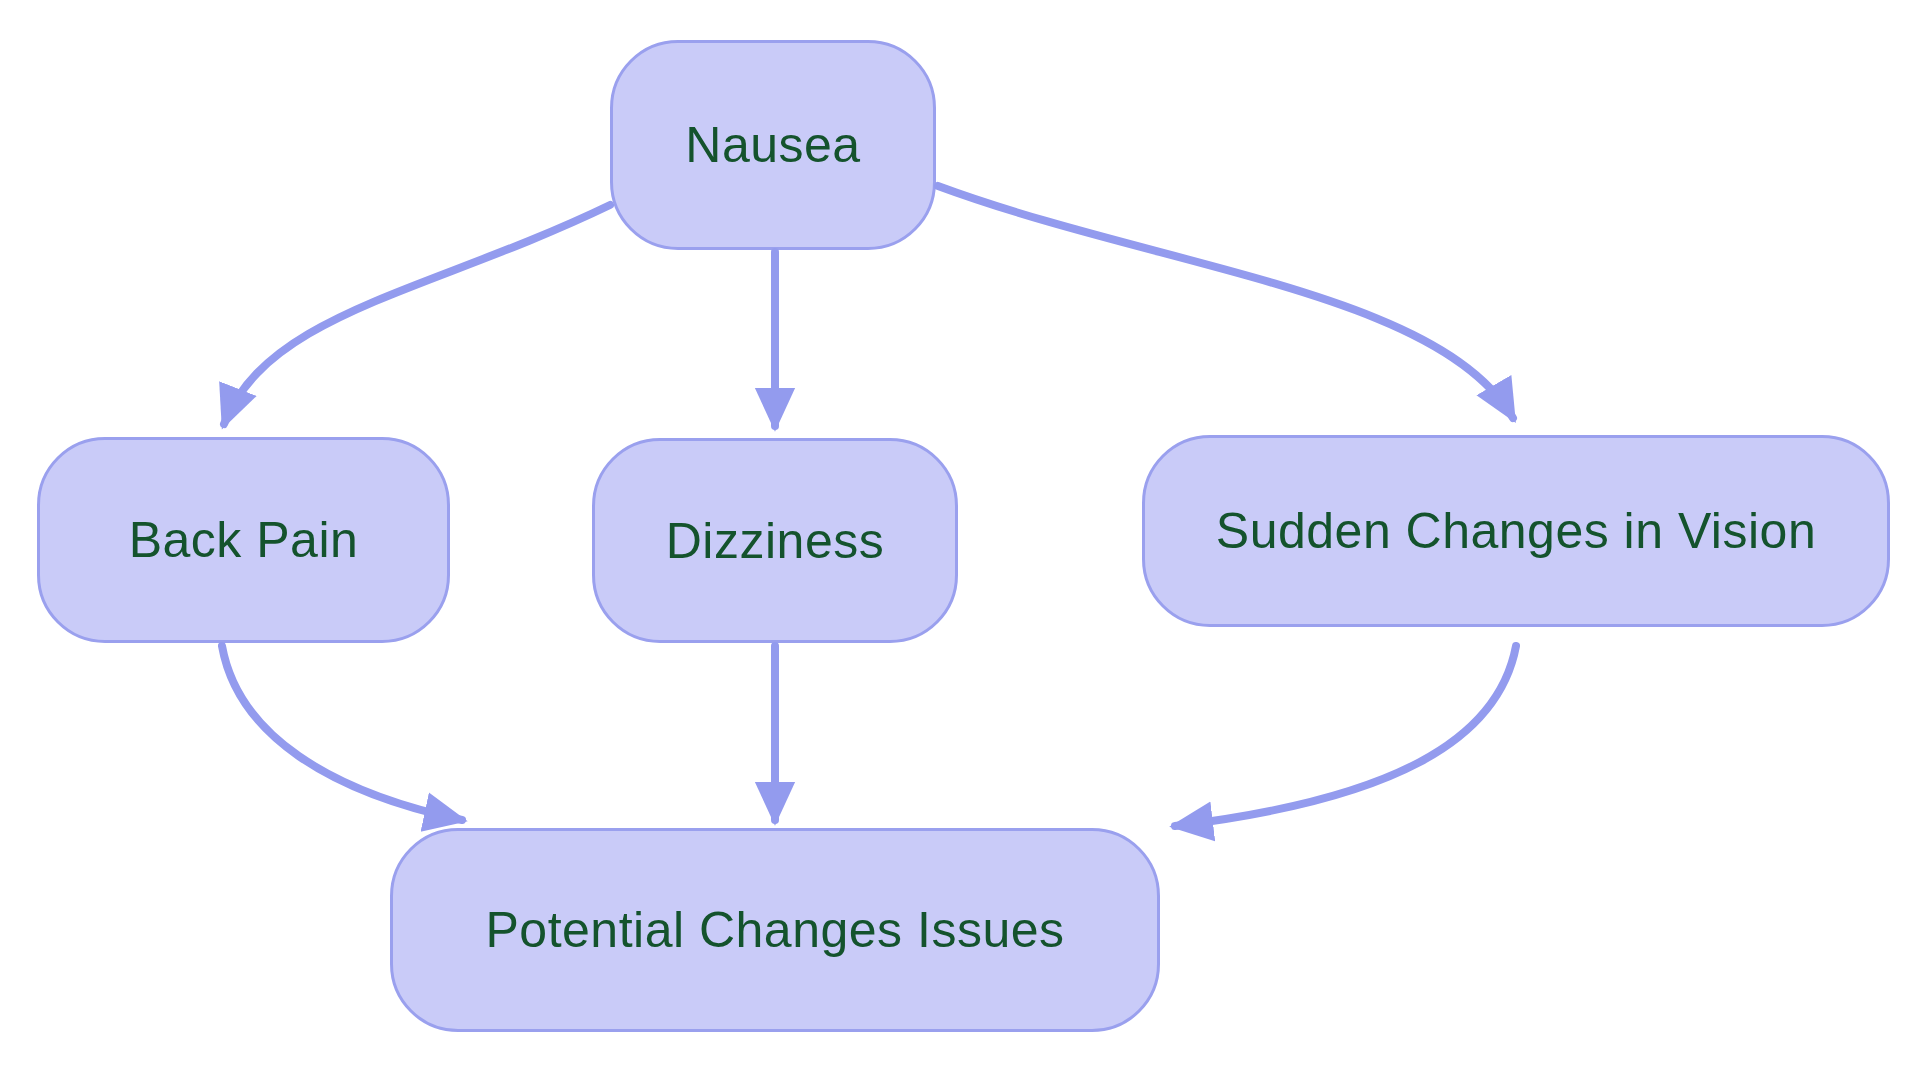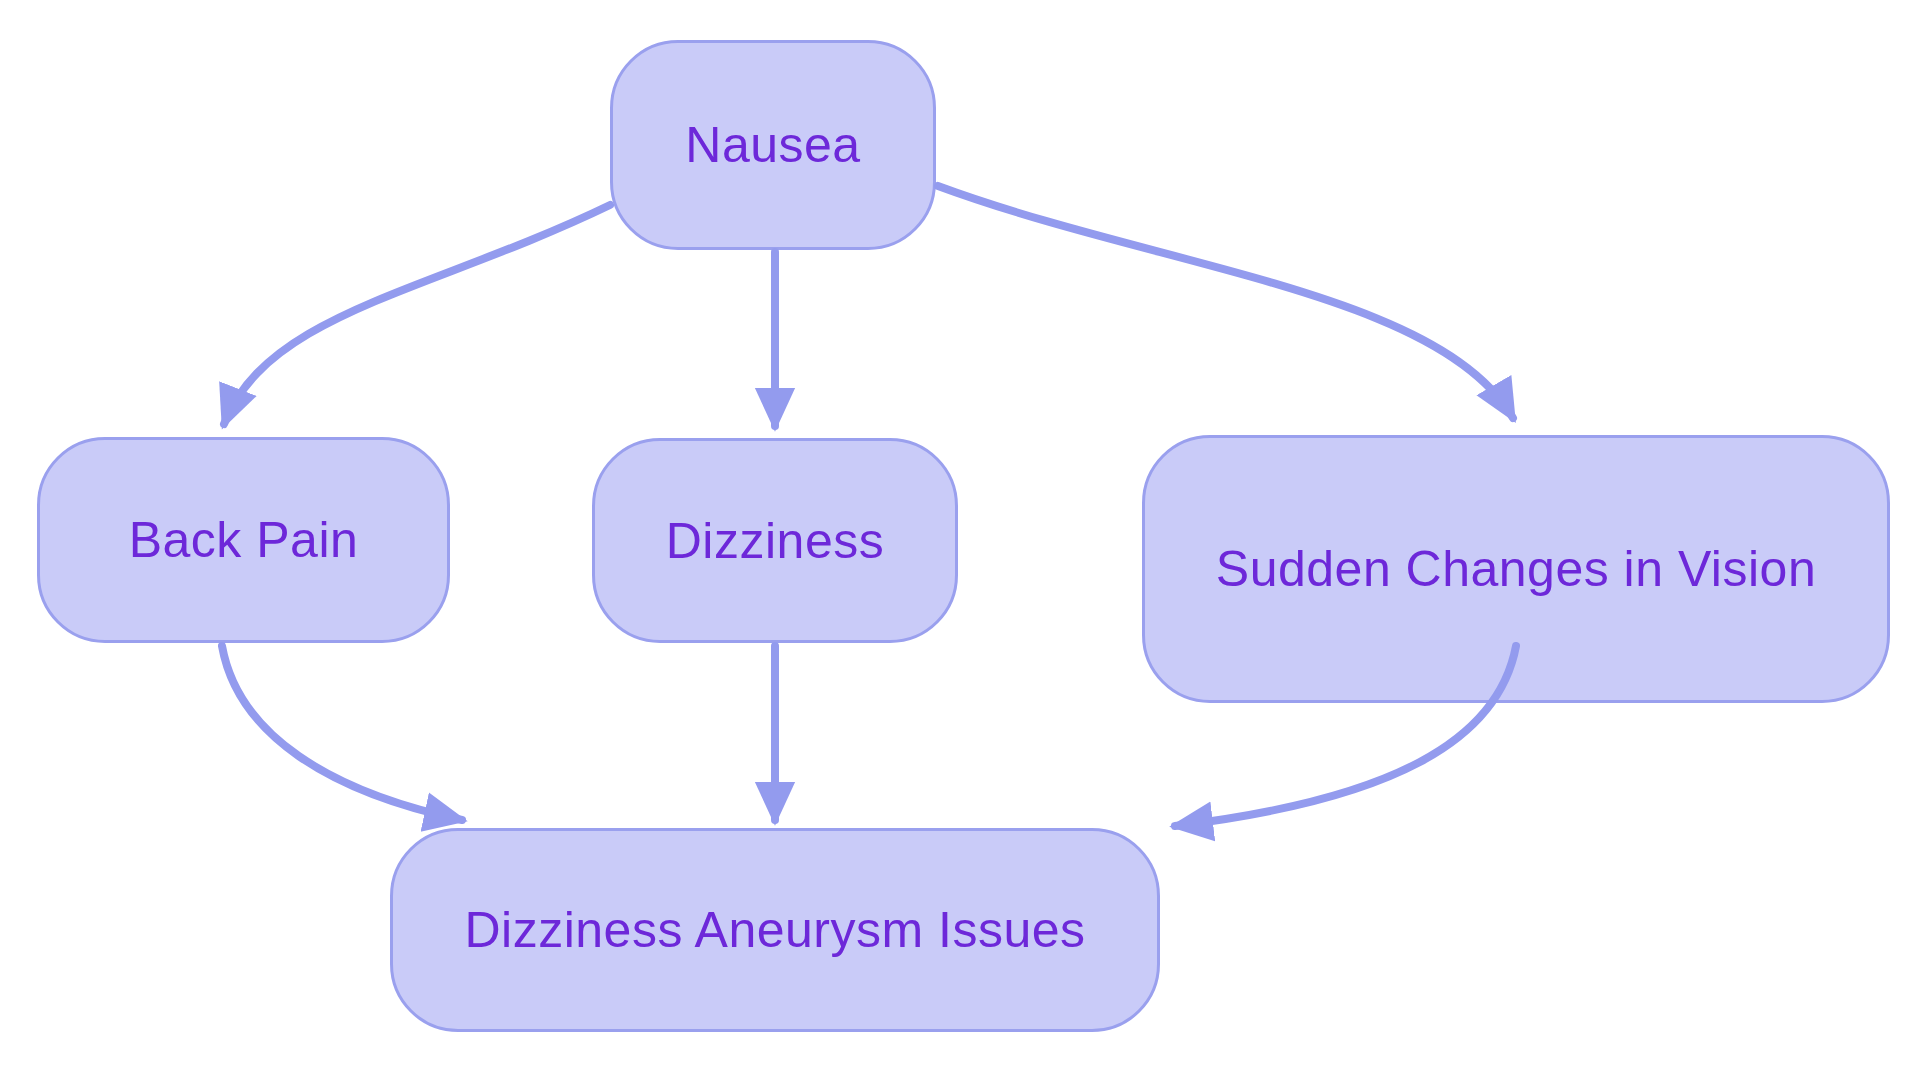--- a/index.html
+++ b/index.html
@@ -27,31 +27,31 @@
   .node {
     position: absolute;
     z-index: 1;
     box-sizing: border-box;
     display: flex;
     align-items: center;
     justify-content: center;
     background: #c9cbf8;
     border: 3px solid #9aa0ee;
     border-radius: 68px;
-    color: #6d28d9;
+    color: #14532d;
     font-size: 50px;
     font-weight: 400;
     letter-spacing: 0.5px;
     white-space: nowrap;
     text-align: center;
   }
   .node-nausea    { left: 610px;  top: 40px;  width: 326px; height: 210px; }
   .node-back-pain { left: 37px;   top: 437px; width: 413px; height: 206px; }
   .node-dizziness { left: 592px;  top: 438px; width: 366px; height: 205px; }
-  .node-vision    { left: 1142px; top: 435px; width: 748px; height: 268px; }
+  .node-vision    { left: 1142px; top: 435px; width: 748px; height: 192px; }
   .node-aneurysm  { left: 390px;  top: 828px; width: 770px; height: 204px; }
 </style>
 </head>
 <body>
 
 <div class="canvas">
 
   <svg class="edges-layer" viewBox="0 0 1920 1083" xmlns="http://www.w3.org/2000/svg">
     <defs>
       <marker id="arrowhead" markerUnits="strokeWidth" markerWidth="5.6" markerHeight="5.6" viewBox="0 0 10 10" refX="8.5" refY="5" orient="auto">
@@ -78,16 +78,16 @@
 
   <div class="node node-dizziness">
     <span>Dizziness</span>
   </div>
 
   <div class="node node-vision">
     <span>Sudden Changes in Vision</span>
   </div>
 
   <div class="node node-aneurysm">
-    <span>Dizziness Aneurysm Issues</span>
+    <span>Potential Changes Issues</span>
   </div>
 
 </div>
 
 </body></html>

